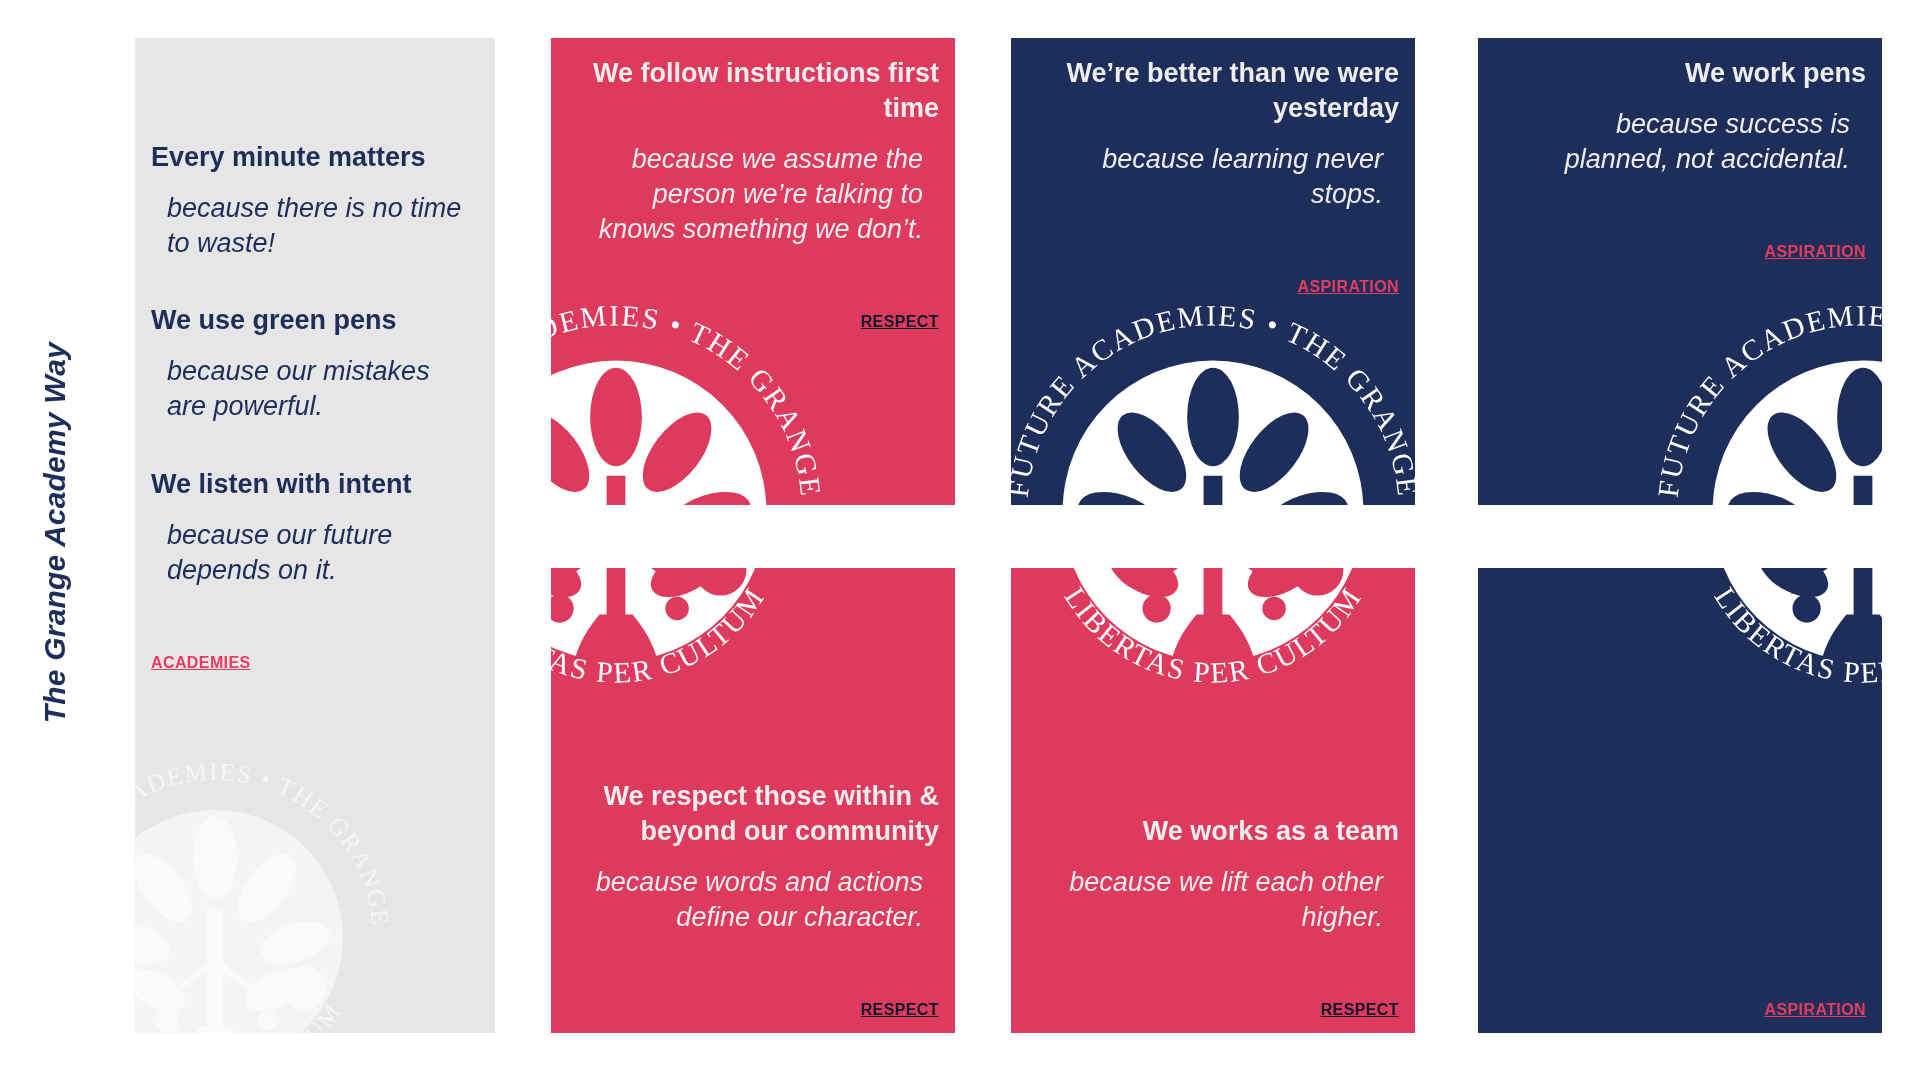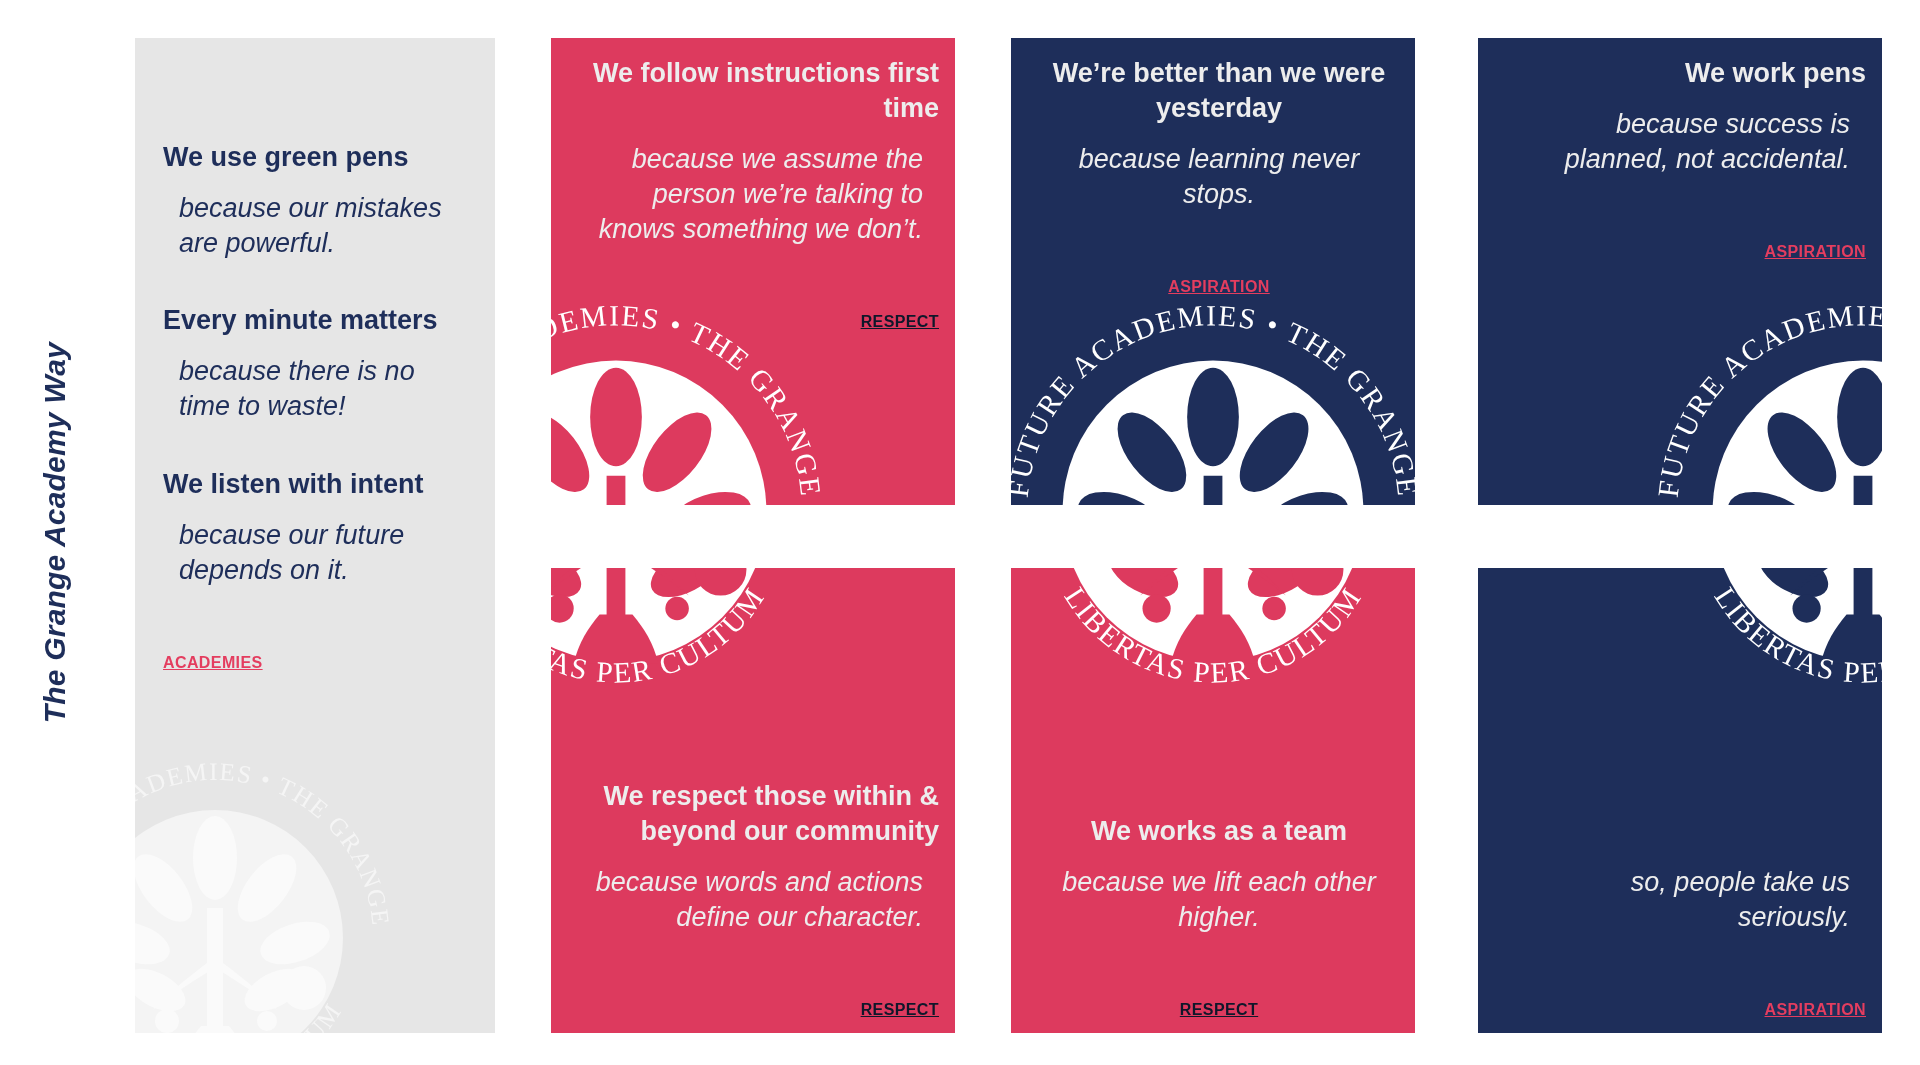--- a/index.html
+++ b/index.html
@@ -49,21 +49,21 @@
 
   .bg-grey{background:#e6e6e6;}
   .bg-pink{background:#dd3a5e;}
   .bg-navy{background:#1e2e5a;}
 
   .card-inner{
     position:relative;
     z-index:2;
     height:100%;
     box-sizing:border-box;
-    padding:18px 16px 14px 28px;
+    padding:18px 16px 14px 16px;
     display:flex;
     flex-direction:column;
   }
   .blk{margin-bottom:26px;}
   .blk:last-of-type{margin-bottom:0;}
 
   .stmt{
     font-size:27px;
     line-height:1.30;
     font-weight:700;
@@ -80,21 +80,21 @@
     font-size:16px;
     font-weight:700;
     letter-spacing:.4px;
     margin-top:24px;
     text-decoration:underline;
   }
 
   
   .t-left{text-align:left;}
   .t-right{text-align:right;}
-  .t-center{text-align:center;}
+  .t-center{text-align:right;}
 
   .c-navy .stmt,.c-navy .reason{color:#1e2e5a;}
   .c-white .stmt,.c-white .reason{color:#ededed;}
   .tag-pink{color:#e43d5f;}
   .tag-navy{color:#0f172a;}
 
   .spacer{flex:1 1 auto;}
 
   
   .logo-wrap{
@@ -142,28 +142,28 @@
             <text><textPath href="#ringTop1" startOffset="50%" text-anchor="middle">FUTURE ACADEMIES • THE GRANGE</textPath></text>
           </g>
           <g fill="#ffffff" opacity="0.60" font-family="'Liberation Serif', serif" font-size="25" letter-spacing="1.6">
             <text><textPath href="#ringBot1" startOffset="50%" text-anchor="middle">LIBERTAS PER CULTUM</textPath></text>
           </g>
         </svg>
       </div>
       <div class="card-inner c-navy t-left">
         <div class="spacer" style="flex:0 0 84px;"></div>
         <div class="blk">
+          <div class="stmt">Every minute matters</div>
+          <div class="reason">because there is no time to waste!</div>
+        </div>
+        <div class="blk">
           <div class="stmt">We use green pens</div>
           <div class="reason">because our mistakes are powerful.</div>
         </div>
         <div class="blk">
-          <div class="stmt">Every minute matters</div>
-          <div class="reason">because there is no time to waste!</div>
-        </div>
-        <div class="blk">
           <div class="stmt">We listen with intent</div>
           <div class="reason">because our future depends on it.</div>
         </div>
         <div class="tag tag-pink">ACADEMIES</div>
         <div class="spacer"></div>
       </div>
     </div>
   </div>
 
   <div class="col col2">
@@ -412,20 +412,19 @@
             <text><textPath href="#ringTop7" startOffset="50%" text-anchor="middle">FUTURE ACADEMIES • THE GRANGE</textPath></text>
           </g>
           <g fill="#ffffff" font-family="'Liberation Serif', serif" font-size="25" letter-spacing="1.6">
             <text><textPath href="#ringBot7" startOffset="50%" text-anchor="middle">LIBERTAS PER CULTUM</textPath></text>
           </g>
         </svg>
       </div>
       <div class="card-inner c-white t-right">
         <div class="spacer"></div>
         <div class="blk">
-          <div class="reason">so, people take us seriously.</div>
         </div>
         <div class="tag tag-pink">ASPIRATION</div>
       </div>
     </div>
   </div>
 
 </div>
 
 </body></html>

